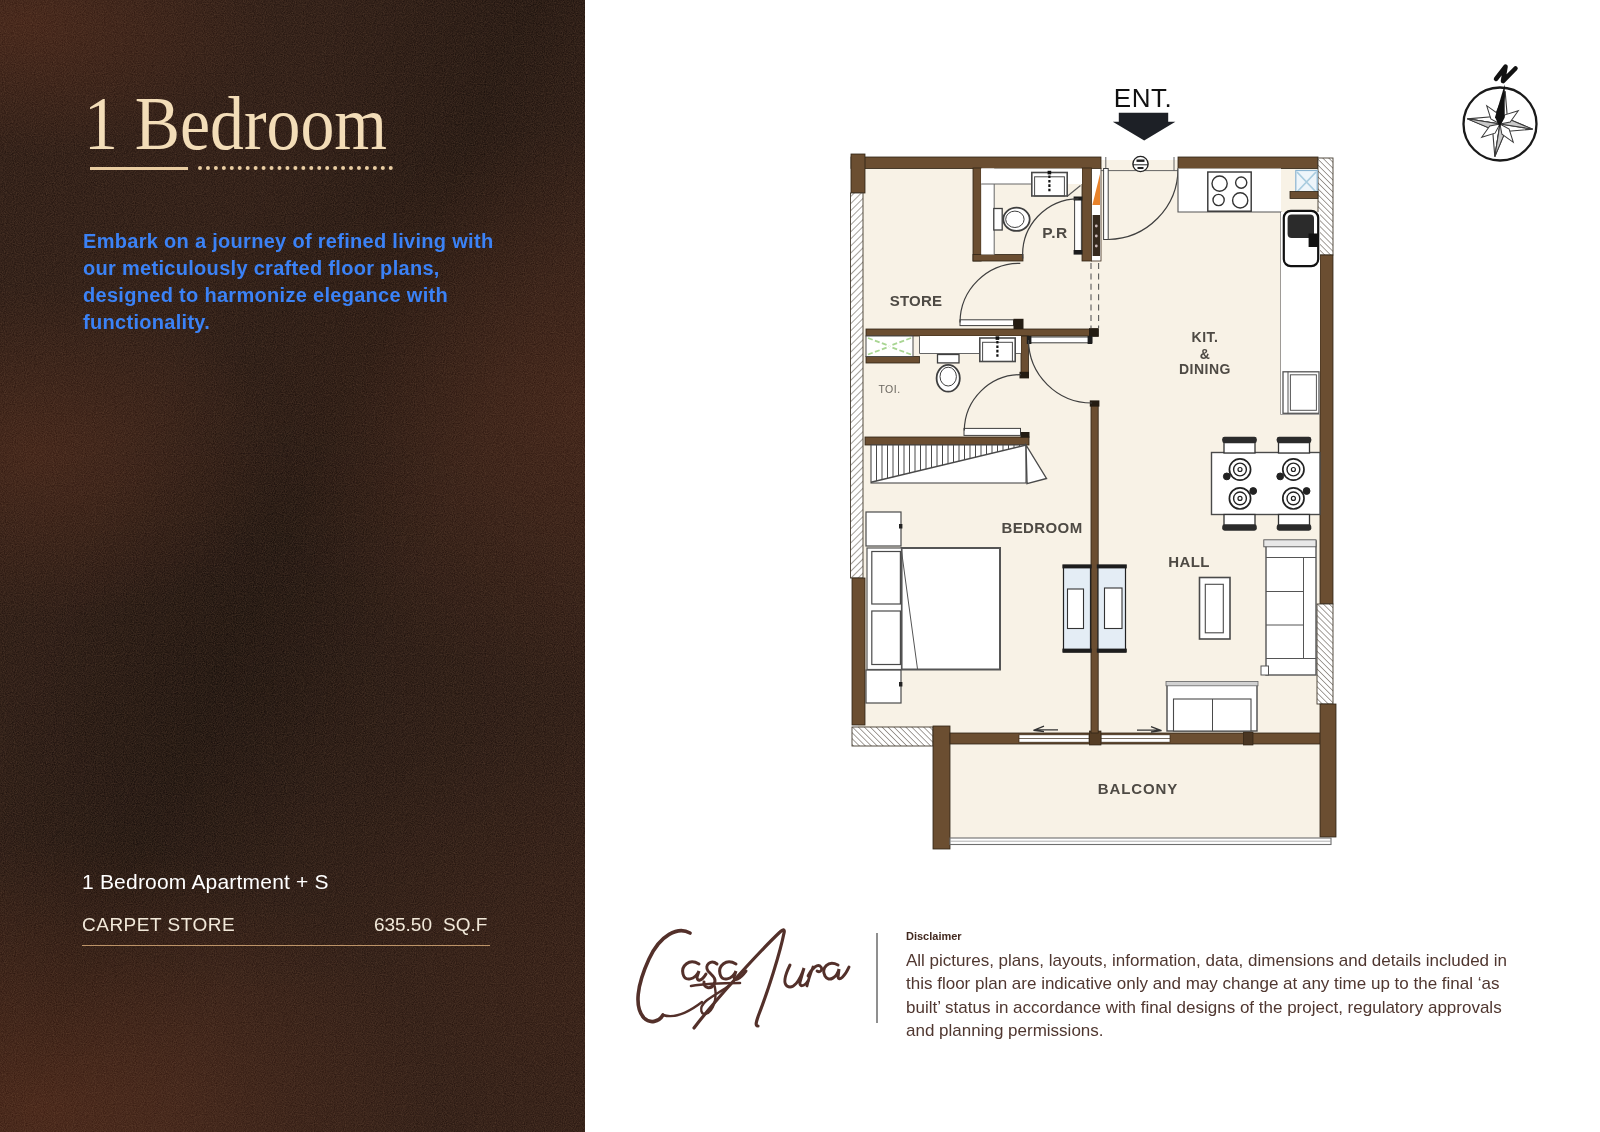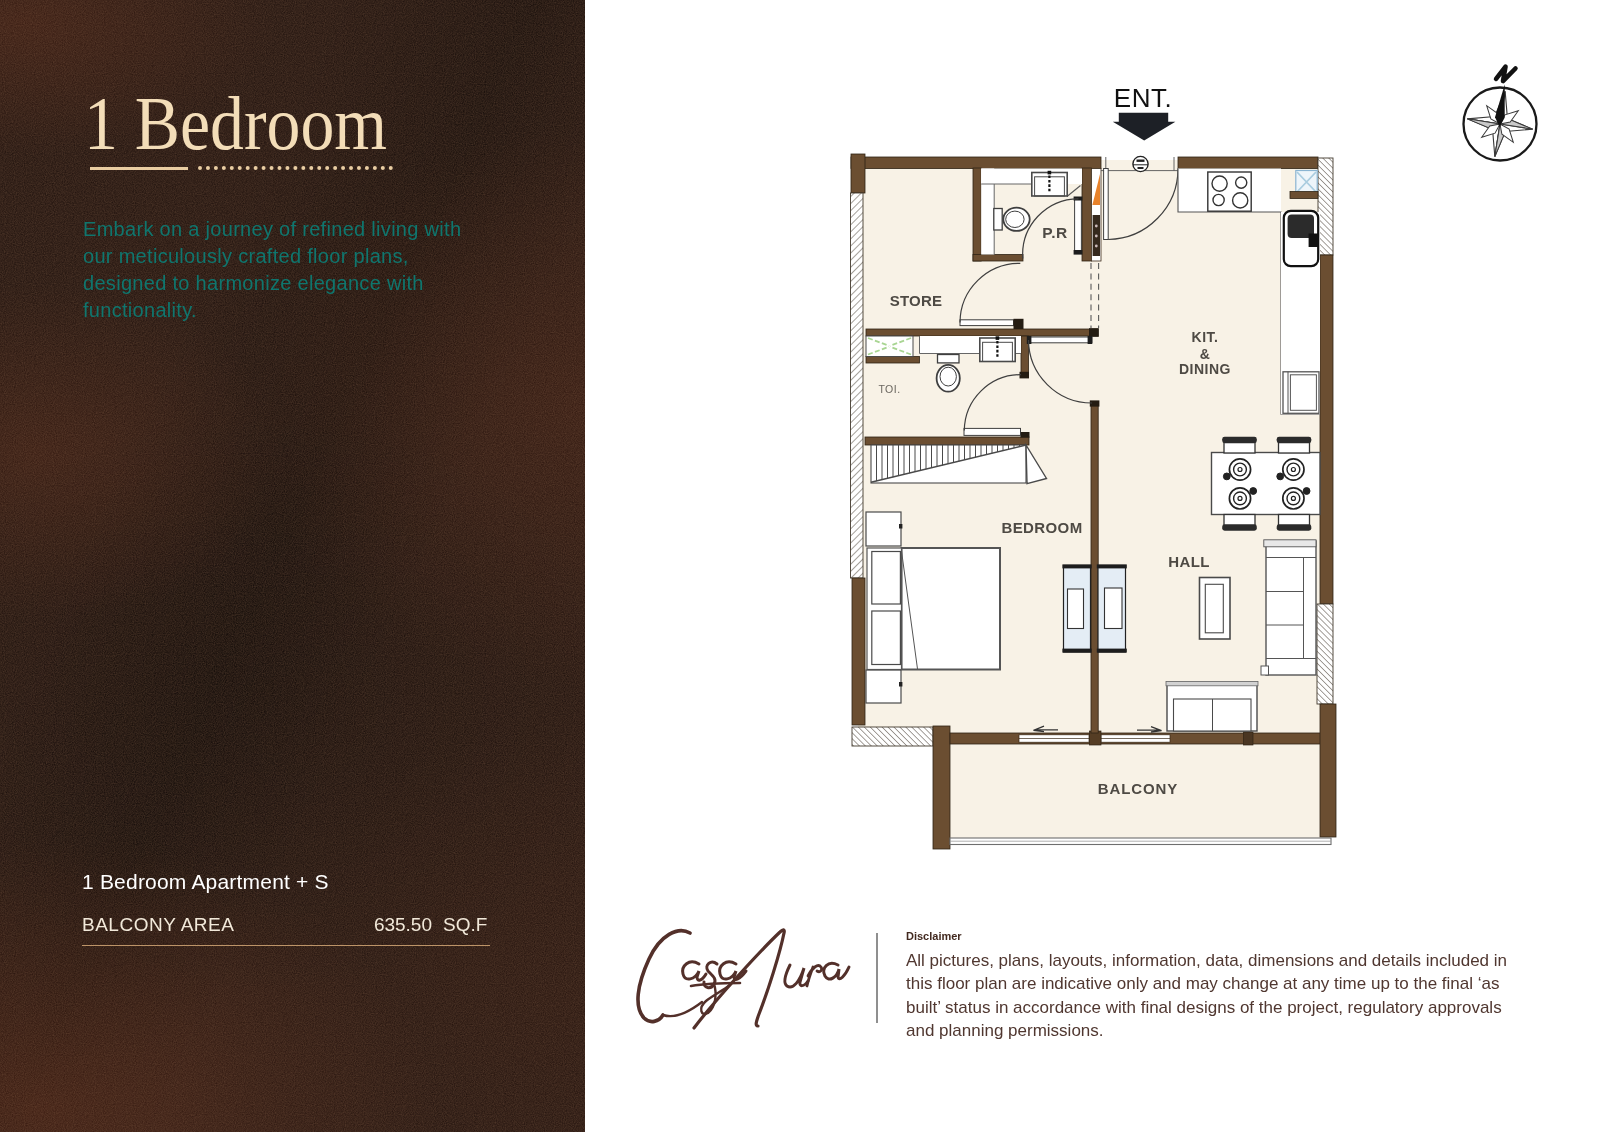--- a/index.html
+++ b/index.html
@@ -13,21 +13,21 @@
       radial-gradient(ellipse 560px 380px at 6% 98%, rgba(118,50,27,.38), rgba(118,50,27,0) 72%),
       radial-gradient(ellipse 440px 380px at 96% 88%, rgba(80,34,19,.14), rgba(80,34,19,0) 70%),
       radial-gradient(ellipse 500px 400px at 45% 62%, rgba(0,0,0,.30), rgba(0,0,0,0) 75%),
       linear-gradient(115deg, rgba(0,0,0,0) 30%, rgba(0,0,0,.35) 48%, rgba(0,0,0,0) 62%);
   }
   #grain{position:absolute;left:0;top:0;width:585px;height:1132px;opacity:.45;}
   .sb{position:absolute;color:#f6f1ea;}
   #title{left:84px;top:79px;font-family:"Liberation Serif",serif;font-size:77px;color:#f3ddb8;letter-spacing:0px;font-weight:400;transform:scaleX(.88);transform-origin:0 0;}
   #uline{left:90px;top:167px;width:98px;height:3px;background:#e9cda2;}
   #udots{left:198px;top:166px;width:195px;height:0;border-top:4px dotted #e9cda2;}
-  #para{left:83px;top:216px;width:445px;font-size:20px;line-height:27px;color:#0f766e;letter-spacing:.3px;}
+  #para{left:83px;top:228px;width:445px;font-size:20px;line-height:27px;color:#3b82f6;letter-spacing:.3px;font-weight:bold;}
   #aptname{left:82px;top:870px;font-size:21px;font-weight:normal;color:#ffffff;letter-spacing:.2px;}
   table.areas{position:absolute;left:82px;top:905px;width:408px;border-collapse:collapse;font-size:19px;color:#f2e9da;}
   table.areas td{padding:0;height:40px;vertical-align:middle;}
   table.areas tr.sep td{border-bottom:1.5px solid #bd9468;}
   table.areas td.lbl{letter-spacing:.5px;}
   table.areas td.num{text-align:right;padding-right:11px;}
   table.areas td.unit{width:47px;}
   #logo{position:absolute;left:628px;top:913px;}
   #vline{position:absolute;left:876px;top:933px;width:2px;height:90px;background:#8f8f8f;}
   #disc{position:absolute;left:906px;top:923px;width:628px;color:#503730;font-size:17px;line-height:23.5px;}
@@ -51,21 +51,21 @@
 
 <div class="sb" id="udots"></div>
 
 <div class="sb" id="para">Embark on a journey of refined living with<br>our meticulously crafted floor plans,<br>designed to harmonize elegance with<br>functionality.</div>
 
 <div class="sb" id="aptname">1 Bedroom Apartment + S</div>
 
 <table class="areas">
 <tbody>
       <tr class="sep">
-        <td class="lbl">BALCONY AREA</td>
+        <td class="lbl">CARPET STORE</td>
         <td class="num">635.50</td>
         <td class="unit">SQ.F</td>
       </tr>
 </tbody>
   </table>
 
 <svg id="plan" xmlns="http://www.w3.org/2000/svg" width="1600" height="1132" viewBox="0 0 1600 1132" style="position:absolute;left:0;top:0;">
 <defs>
 <pattern id="hatch" width="5" height="5" patternTransform="rotate(45)" patternUnits="userSpaceOnUse">
 <rect width="5" height="5" fill="#ffffff"></rect>

